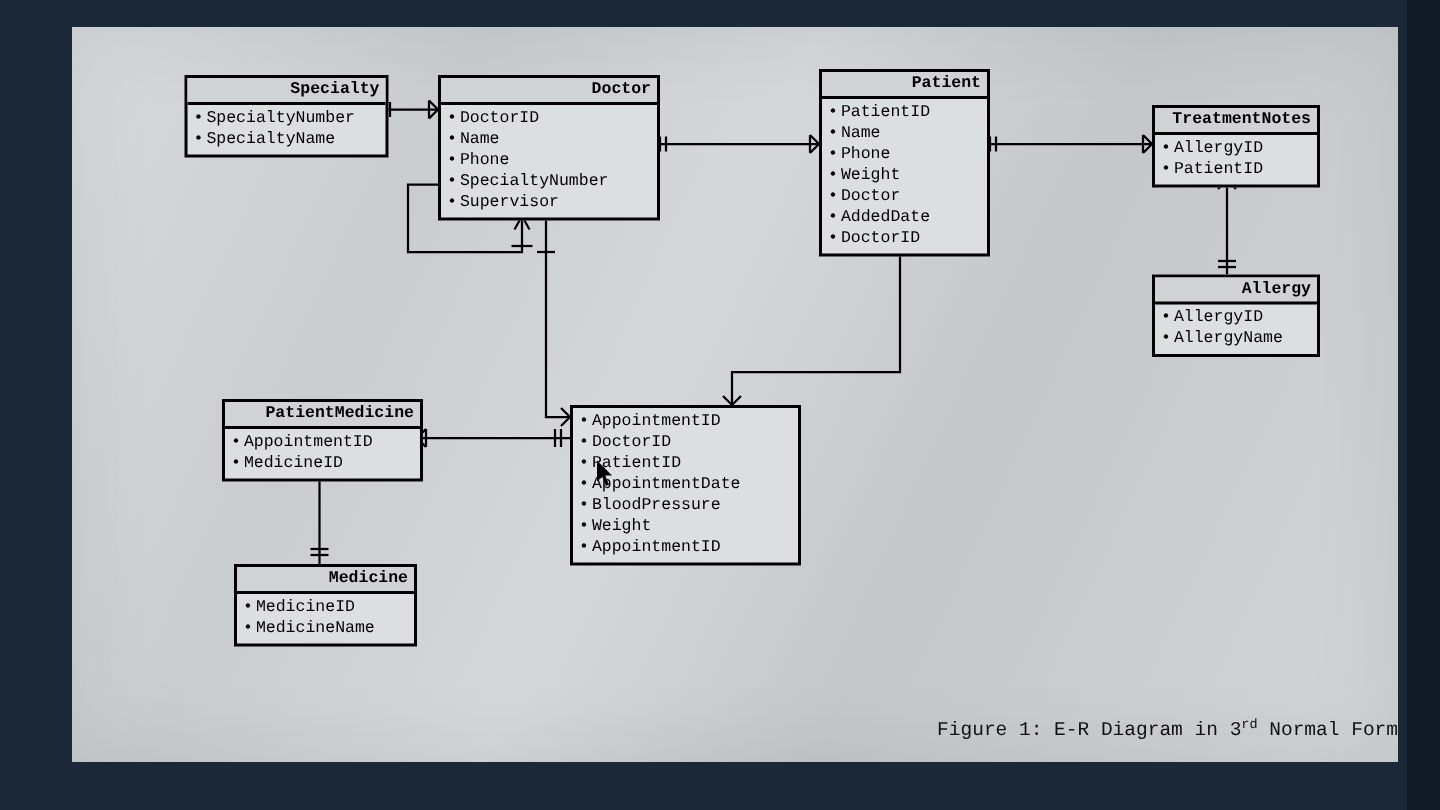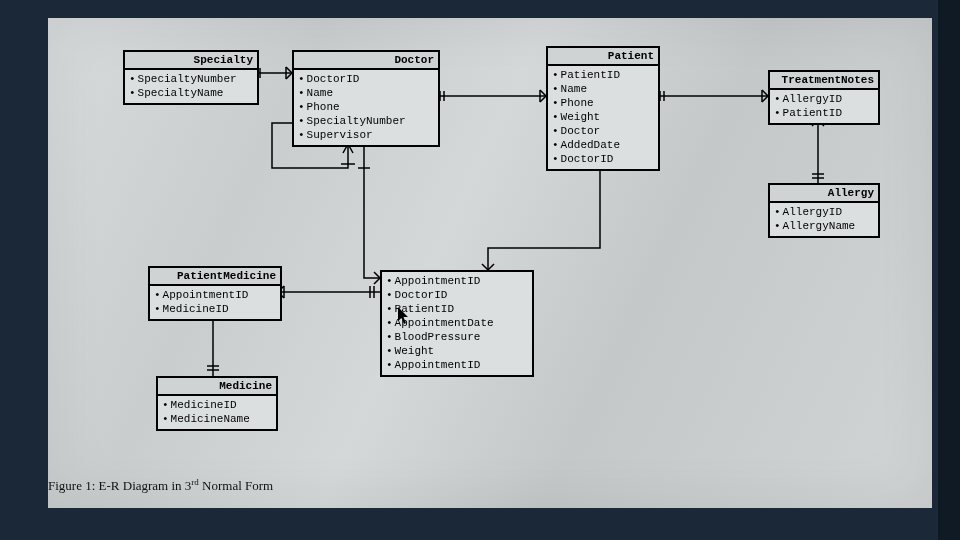--- a/index.html
+++ b/index.html
@@ -3,21 +3,21 @@
 <meta charset="utf-8">
 <style>
   html,body{margin:0;padding:0;width:960px;height:540px;background:#1a2838;font-family:"Courier New",monospace;overflow:hidden}
   .page{position:absolute;left:48px;top:18px;width:884px;height:490px;background:linear-gradient(115deg,#d8dbdc 0%,#c9cdce 25%,#d5d8d9 45%,#c4c8c9 65%,#d2d5d6 100%);box-shadow:inset 0 0 60px rgba(0,0,0,.08)}
   .edge{position:absolute;right:0;top:0;width:22px;height:540px;background:#0f1a24}
   .entity{position:absolute;border:2px solid #000;background:#dcdfe0;font-size:11px;line-height:14px}
   .entity .hdr{background:#cfd3d4;border-bottom:2px solid #000;text-align:right;font-weight:bold;padding:1px 4px;font-size:11px}
   .entity .body{padding:2px 12px 3px 4px}
   .attr{white-space:pre}
   .attr::before{content:"•";margin-right:2px}
-  .caption{position:absolute;left:0;right:0;bottom:14px;text-align:left;font-family:Liberation Serif, serif;font-size:13px;color:#111}
+  .caption{position:absolute;left:0;right:0;bottom:14px;text-align:right;font-family:Liberation Mono, monospace;font-size:13px;color:#111}
   .caption sup{font-size:9px}
   svg.lines{position:absolute;left:0;top:0;width:884px;height:490px;pointer-events:none}
   svg.lines line{stroke:#000;stroke-width:1.5}
   svg.lines polyline{stroke:#000;stroke-width:1.5;fill:none}
   .cursor{position:absolute;width:14px;height:20px;color:#000}
 </style>
 </head>
 <body>
 
 <div class="page">

